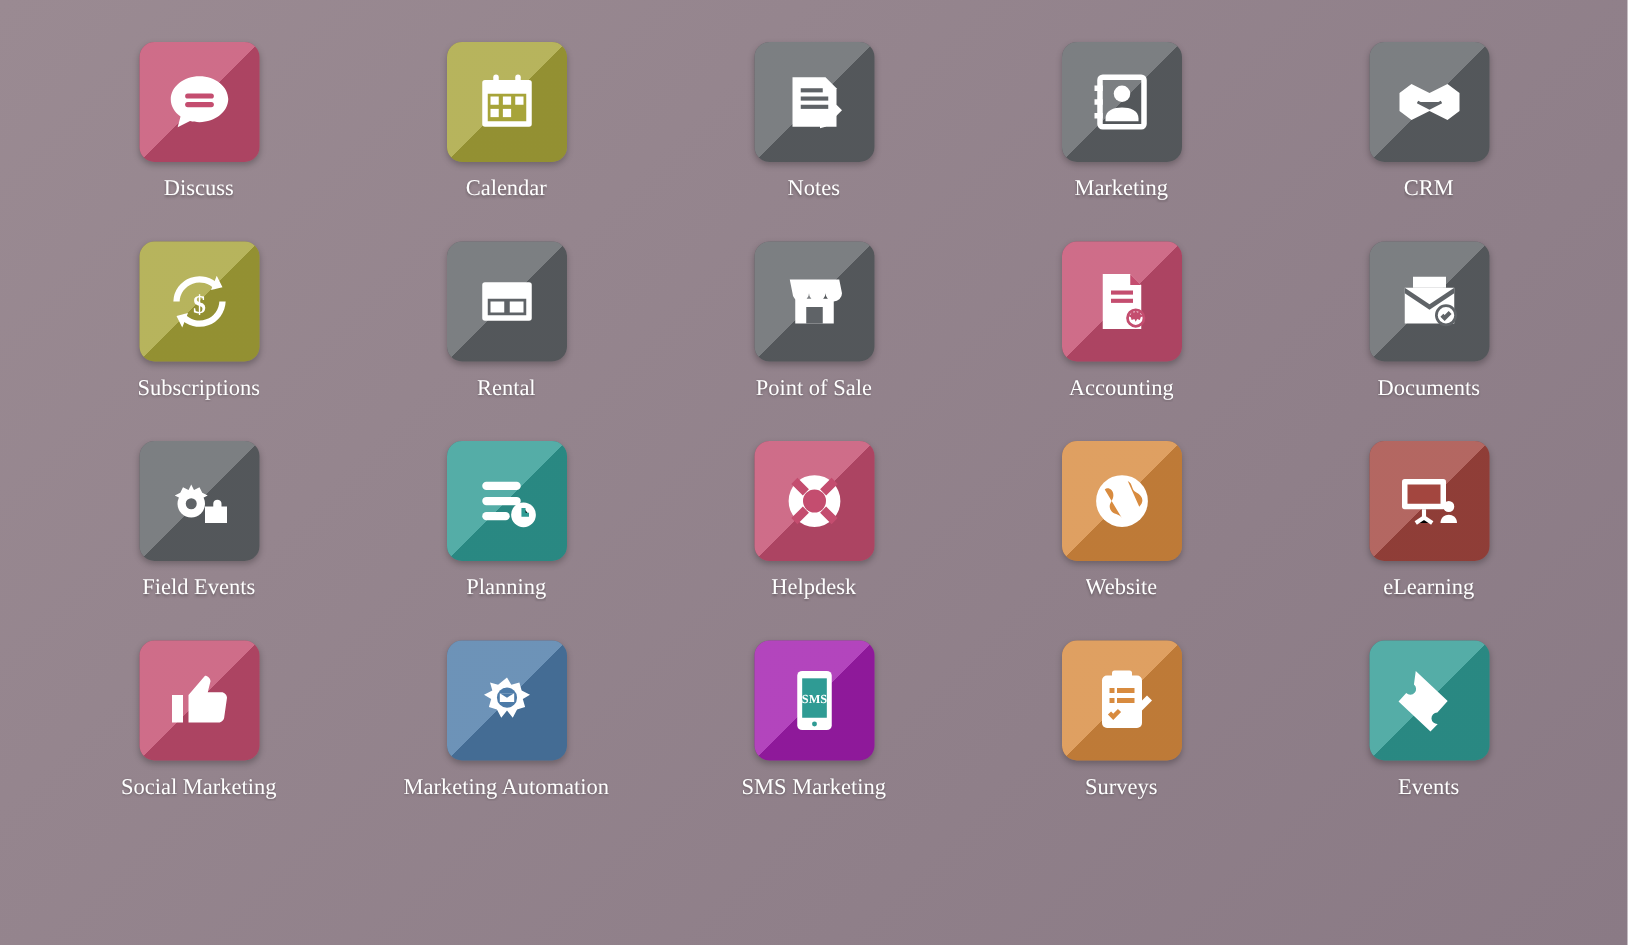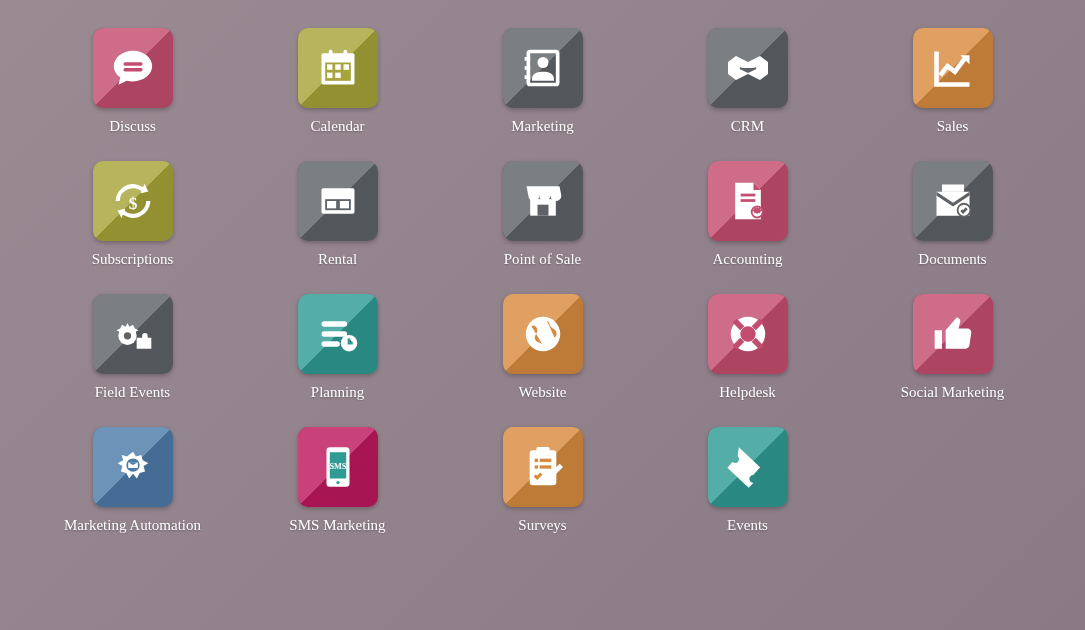--- a/index.html
+++ b/index.html
@@ -98,20 +98,34 @@
             <rect fill="white" x="15" y="2" width="2" height="4" rx="1"></rect>
           </svg>
         </div>
       </div>
       <div class="label">Calendar</div>
     </div>
     <div class="app">
       <div class="tile" style="background: rgb(95, 99, 103);">
         <div class="ico">
           <svg width="44" height="44" viewBox="0 0 24 24">
+            <path fill="white" d="M4 3h12l4 4v14H4z"></path>
+            <rect fill="#5f6367" x="7" y="7" width="8" height="1.5"></rect>
+            <rect fill="#5f6367" x="7" y="10" width="10" height="1.5"></rect>
+            <rect fill="#5f6367" x="7" y="13" width="10" height="1.5"></rect>
+            <path fill="white" d="M14 19l6-6 2 2-6 6-2 .5z"></path>
+          </svg>
+        </div>
+      </div>
+      <div class="label">Notes</div>
+    </div>
+    <div class="app">
+      <div class="tile" style="background: rgb(95, 99, 103);">
+        <div class="ico">
+          <svg width="44" height="44" viewBox="0 0 24 24">
             <rect fill="none" stroke="white" stroke-width="2" x="4" y="3" width="16" height="18" rx="1"></rect>
             <circle fill="white" cx="12" cy="9" r="3"></circle>
             <path fill="white" d="M6 18c0-3 3-4 6-4s6 1 6 4v1H6z"></path>
             <rect fill="white" x="2" y="6" width="3" height="2"></rect>
             <rect fill="white" x="2" y="11" width="3" height="2"></rect>
             <rect fill="white" x="2" y="16" width="3" height="2"></rect>
           </svg>
         </div>
       </div>
       <div class="label">Marketing</div>
@@ -121,32 +135,20 @@
         <div class="ico">
           <svg width="48" height="48" viewBox="0 0 24 24">
             <path fill="white" d="M2 9l4-3 6 3 6-3 4 3v6l-4 3-6-3-6 3-4-3z"></path>
             <path fill="#5f6367" d="M8 12l4 2 4-2" stroke="#5f6367" stroke-width="1"></path>
           </svg>
         </div>
       </div>
       <div class="label">CRM</div>
     </div>
     <div class="app">
-      <div class="tile" style="background: rgb(216, 139, 63);">
-        <div class="ico">
-          <svg width="44" height="44" viewBox="0 0 24 24">
-            <path stroke="white" stroke-width="2.5" fill="none" d="M3 3v18h18"></path>
-            <path stroke="white" stroke-width="2.5" fill="none" d="M5 16l4-5 4 3 6-8"></path>
-            <path fill="white" d="M16 5h5v5z"></path>
-          </svg>
-        </div>
-      </div>
-      <div class="label">Sales</div>
-    </div>
-    <div class="app">
       <div class="tile" style="background: rgb(167, 164, 57);">
         <div class="ico">
           <svg width="46" height="46" viewBox="0 0 24 24">
             <path fill="none" stroke="white" stroke-width="2.2" d="M4 12a8 8 0 0 1 14-5M20 12a8 8 0 0 1-14 5"></path>
             <path fill="white" d="M18 3l2 4-4 1zM6 21l-2-4 4-1z"></path>
             <text x="12" y="16" text-anchor="middle" fill="white" font-size="9" font-weight="bold">$</text>
           </svg>
         </div>
       </div>
       <div class="label">Subscriptions</div>
@@ -226,41 +228,55 @@
             <rect fill="white" x="3" y="10.5" width="14" height="3" rx="1.5"></rect>
             <rect fill="white" x="3" y="16" width="10" height="3" rx="1.5"></rect>
             <circle fill="white" cx="18" cy="17" r="4.5"></circle>
             <path stroke="#2f9b94" stroke-width="1.5" d="M18 14.5v2.5h2"></path>
           </svg>
         </div>
       </div>
       <div class="label">Planning</div>
     </div>
     <div class="app">
-      <div class="tile" style="background: rgb(216, 139, 63);">
-        <div class="ico">
-          <svg width="46" height="46" viewBox="0 0 24 24">
-            <circle fill="white" cx="12" cy="12" r="9"></circle>
-            <path fill="#d88b3f" d="M6 8c1-1 3 0 3 2s-2 3-1 5 3 1 4 3M14 5c2 1 1 3 3 4s3 3 1 5"></path>
-          </svg>
-        </div>
-      </div>
-      <div class="label">Website</div>
-    </div>
-    <div class="app">
       <div class="tile" style="background: rgb(196, 77, 111);">
         <div class="ico">
           <svg width="46" height="46" viewBox="0 0 24 24">
             <circle fill="white" cx="12" cy="12" r="9"></circle>
             <circle fill="#c44d6f" cx="12" cy="12" r="4"></circle>
             <path stroke="#c44d6f" stroke-width="3" d="M5 5l4 4M19 5l-4 4M5 19l4-4M19 19l-4-4"></path>
           </svg>
         </div>
       </div>
       <div class="label">Helpdesk</div>
+    </div>
+    <div class="app">
+      <div class="tile" style="background: rgb(216, 139, 63);">
+        <div class="ico">
+          <svg width="46" height="46" viewBox="0 0 24 24">
+            <circle fill="white" cx="12" cy="12" r="9"></circle>
+            <path fill="#d88b3f" d="M6 8c1-1 3 0 3 2s-2 3-1 5 3 1 4 3M14 5c2 1 1 3 3 4s3 3 1 5"></path>
+          </svg>
+        </div>
+      </div>
+      <div class="label">Website</div>
+    </div>
+    <div class="app">
+      <div class="tile" style="background: rgb(163, 70, 63);">
+        <div class="ico">
+          <svg width="44" height="44" viewBox="0 0 24 24">
+            <rect fill="white" x="2" y="4" width="16" height="11" rx="1"></rect>
+            <rect fill="#a3463f" x="4" y="6" width="12" height="7"></rect>
+            <path stroke="white" stroke-width="1.5" d="M10 15v3M7 20l3-2 3 2"></path>
+            <circle fill="white" cx="19" cy="14" r="2"></circle>
+            <path fill="white" d="M16 20c0-2 1.5-3 3-3s3 1 3 3z"></path>
+          </svg>
+        </div>
+      </div>
+      <div class="label">eLearning</div>
     </div>
     <div class="app">
       <div class="tile" style="background: rgb(196, 77, 111);">
         <div class="ico">
           <svg width="44" height="44" viewBox="0 0 24 24">
             <path fill="white" d="M2 20h4V10H2zM22 11c0-1-1-2-2-2h-5l1-4c0-1-1-2-2-2l-6 7v10h11c1 0 2-1 2-2z"></path>
           </svg>
         </div>
       </div>
       <div class="label">Social Marketing</div>
@@ -272,21 +288,21 @@
             <path fill="white" d="M12 4l1.5 2.5 2.8-.8.8 2.8L20 10l-2.5 1.5.8 2.8-2.8.8L14 18l-2-2.5L10 18l-1.5-2.9-2.8-.8.8-2.8L4 10l2.9-1.5-.8-2.8 2.8.8z"></path>
             <circle fill="#4d7ba8" cx="12" cy="11" r="3.5"></circle>
             <path fill="white" d="M9.5 9.5h5v3h-5z"></path>
             <path fill="#4d7ba8" d="M9.5 9.5l2.5 1.5 2.5-1.5"></path>
           </svg>
         </div>
       </div>
       <div class="label">Marketing Automation</div>
     </div>
     <div class="app">
-      <div class="tile" style="background: #be185d;">
+      <div class="tile" style="background: #a21caf;">
         <div class="ico">
           <svg width="40" height="46" viewBox="0 0 24 28">
             <rect fill="white" x="5" y="2" width="14" height="24" rx="2"></rect>
             <rect fill="#2f9b94" x="7" y="5" width="10" height="16"></rect>
             <circle fill="#2f9b94" cx="12" cy="23.5" r="1"></circle>
             <text x="12" y="15" text-anchor="middle" fill="white" font-size="5" font-weight="bold">SMS</text>
           </svg>
         </div>
       </div>
       <div class="label">SMS Marketing</div>

